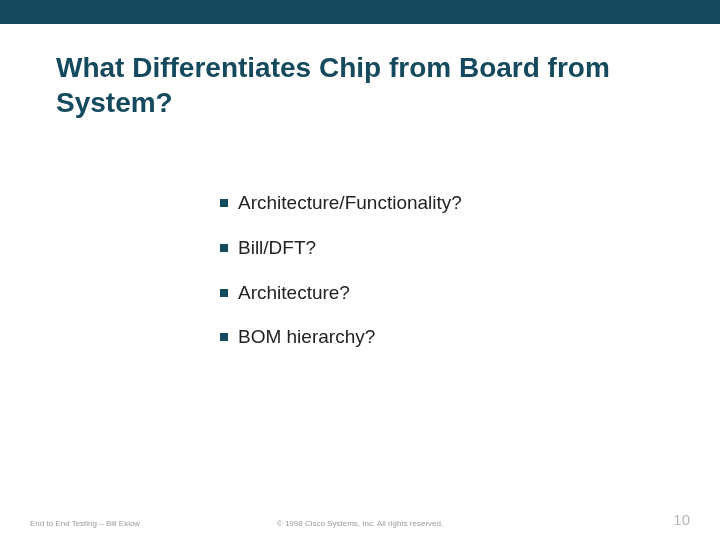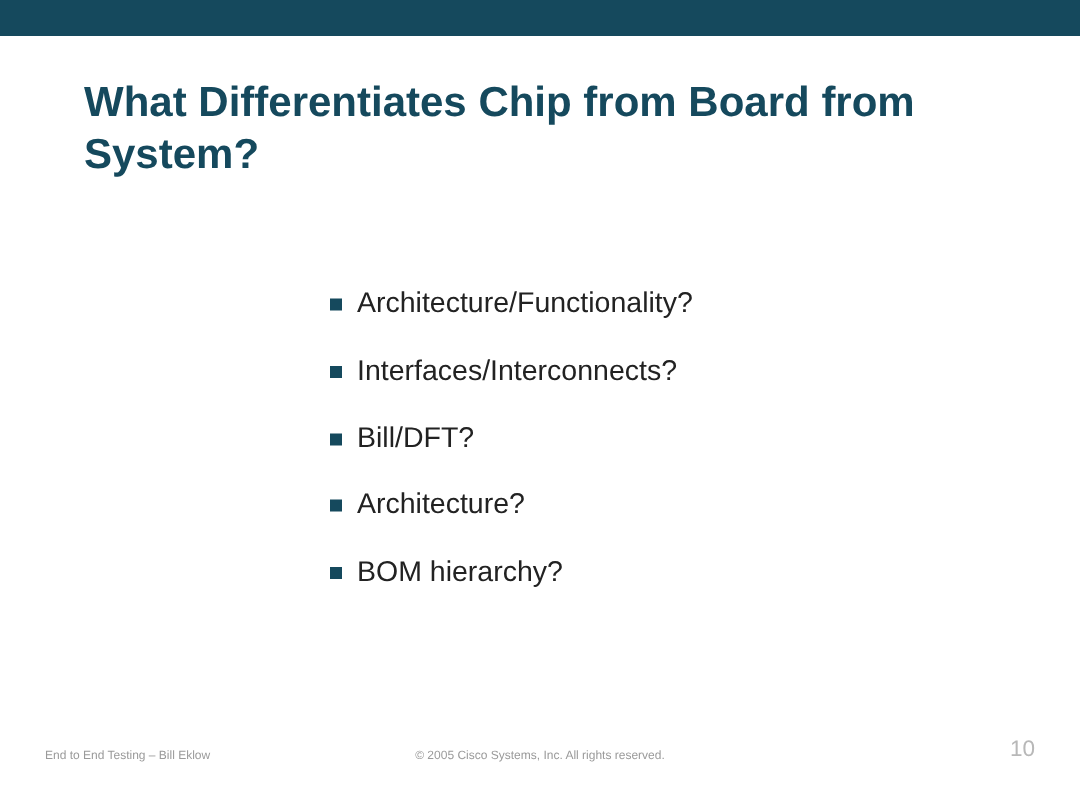--- a/index.html
+++ b/index.html
@@ -34,21 +34,21 @@
     margin-top: 7px;
     margin-right: 10px;
   }
   .bullet-text {
     color: #222;
     font-size: 19px;
     line-height: 1.2;
   }
   .footer {
     position: absolute;
-    left: 0; right: 0; bottom: 32px;
+    left: 0; right: 0; bottom: 12px;
     height: 14px;
     font-size: 8px;
     color: #9a9a9a;
     padding-left: 12px;
   }
   .footer .left {
     position: absolute; left: 30px; bottom: 0;
   }
   .footer .center {
     position: absolute; left: 0; right: 0; bottom: 0;
@@ -69,35 +69,31 @@
 
   <h1 class="title">What Differentiates Chip from Board from System?</h1>
 
   <div class="bullets">
     <div class="bullet-item">
       <span class="square"></span>
       <span class="bullet-text">Architecture/Functionality?</span>
     </div>
     <div class="bullet-item">
       <span class="square"></span>
-      <span class="bullet-text">Interfaces/Interconnects?</span>
-    </div>
-    <div class="bullet-item">
-      <span class="square"></span>
       <span class="bullet-text">Bill/DFT?</span>
     </div>
     <div class="bullet-item">
       <span class="square"></span>
       <span class="bullet-text">Architecture?</span>
     </div>
     <div class="bullet-item">
       <span class="square"></span>
       <span class="bullet-text">BOM hierarchy?</span>
     </div>
   </div>
 
   <div class="footer">
     <span class="left">End to End Testing – Bill Eklow</span>
-    <span class="center">© 2005 Cisco Systems, Inc. All rights reserved.</span>
+    <span class="center">© 1998 Cisco Systems, Inc. All rights reserved.</span>
     <span class="right">10</span>
   </div>
 
 </div>
 
 </body></html>

